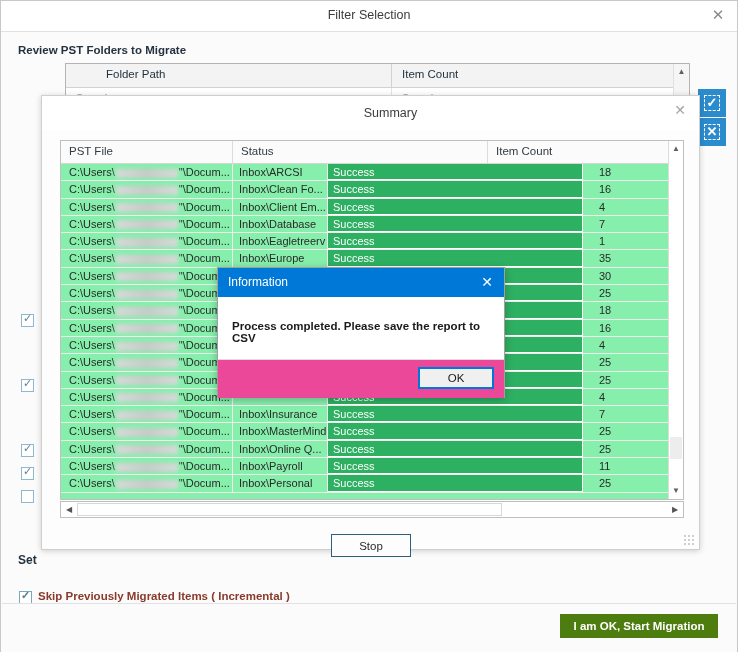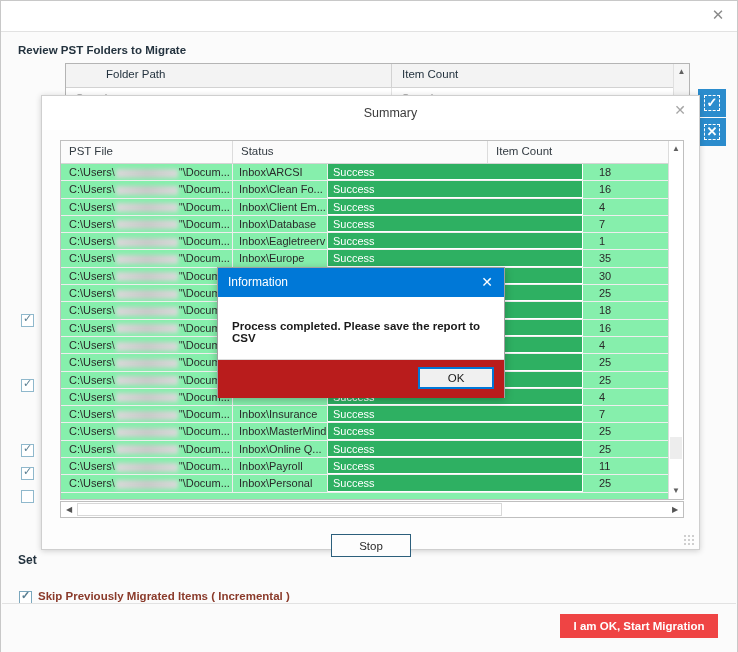--- a/index.html
+++ b/index.html
@@ -187,21 +187,21 @@
     background: #e8453c;
     color: #ffffff;
     border: none;
     font-size: 11.5px;
     font-family: "Liberation Sans", sans-serif;
     cursor: pointer;
   }
   .btn-start {
     position: absolute; right: 18px; top: 10px;
     width: 158px; height: 24px;
-    background: #ef4444;
+    background: #4d7c0f;
     color: #ffffff;
     border: none;
     font-size: 11.5px; font-weight: bold;
     font-family: "Liberation Sans", sans-serif;
     cursor: pointer;
   }
 
   
   .summary-dlg {
     position: absolute; left: 41px; top: 95px;
@@ -359,41 +359,42 @@
     height: 62px;
     background: #ffffff;
   }
   .info-msg {
     position: absolute; left: 14px; top: 23px;
     font-size: 11.5px; font-weight: bold; color: #1a1a1a;
   }
   .info-footer {
     position: relative;
     height: 38px;
-    background: #b91c1c;
+    background: #ec4899;
     border-top: 1px solid #dcdcdc;
   }
   .btn-ok {
     position: absolute; right: 10px; top: 7px;
     width: 76px; height: 22px;
     background: #f0f0f0;
     border: 2px solid #0078d7;
     font-size: 11.5px; color: #1a1a1a;
     font-family: "Liberation Sans", sans-serif;
     cursor: pointer;
   }
 </style>
 </head>
 <body>
 
 <div id="root">
 
   <div class="main-window">
 
     <div class="main-titlebar">
+      <div class="main-title">Filter Selection</div>
       <div class="win-close">✕</div>
     </div>
 
     <div class="main-body">
 
       <div class="section-label">Review PST Folders to Migrate</div>
 
       <div class="folder-grid">
         <div class="fg-header">
           <div class="fg-th c1">Folder Path</div>

